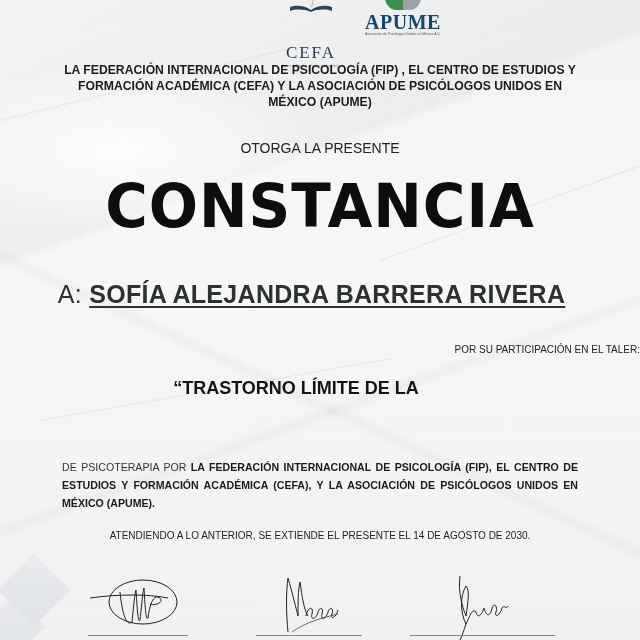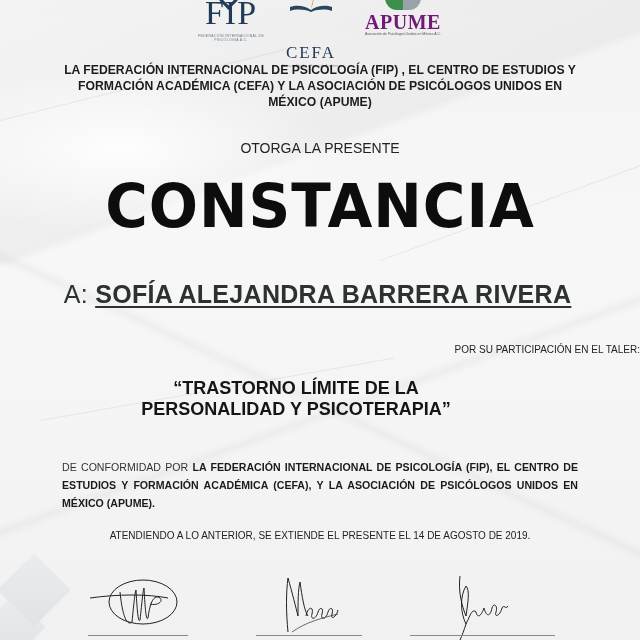--- a/index.html
+++ b/index.html
@@ -22,27 +22,27 @@
     .fip { left: 196px; width: 70px; }
     .fip .mark { font-family: "Liberation Serif", serif; font-size: 34px; line-height: 34px; color: #1f3b57; letter-spacing: 1px; position: relative; top: -4px; }
     .fip .chev { position: absolute; left: 26px; top: -6px; width: 10px; height: 10px; border-right: 3px solid #1f3b57; border-bottom: 3px solid #1f3b57; transform: rotate(45deg); }
     .fip .sub { font-size: 3.5px; color: #6a7a88; line-height: 4px; letter-spacing: 0.3px; }
     .cefa { left: 280px; width: 62px; }
     .cefa .book { width: 50px; height: 16px; margin: 0 auto; position: relative; top: -4px; }
     .cefa .mark { font-family: "Liberation Serif", serif; font-size: 17px; line-height: 16px; color: #223a52; letter-spacing: 2px; position: relative; top: -3px; margin-top: 28px; }
     .cefa .sub { font-size: 3px; color: #8a8f95; line-height: 4px; }
     .apume { left: 358px; width: 90px; }
     .apume .ring { width: 36px; height: 12px; margin: 0 auto; border-radius: 0 0 18px 18px; background: linear-gradient(90deg, #3a8f4a 50%, #9aa2a8 50%); position: relative; top: -2px; }
-    .apume .mark { font-family: "Liberation Serif", serif; font-weight: bold; font-size: 20px; line-height: 20px; color: #701a75; letter-spacing: 0.5px; }
+    .apume .mark { font-family: "Liberation Serif", serif; font-weight: bold; font-size: 20px; line-height: 20px; color: #0c4a6e; letter-spacing: 0.5px; }
     .apume .sub { font-size: 3.5px; color: #555; line-height: 5px; }
 
     .heading { position: absolute; top: 62px; left: 60px; width: 520px; text-align: center; font-weight: bold; font-size: 12.2px; line-height: 16px; color: #1c1c1c; }
     .otorga { position: absolute; top: 140px; left: 0; width: 640px; text-align: center; font-size: 14px; color: #222; }
     .title { position: absolute; top: 168px; left: 0; width: 640px; text-align: center; font-family: "DejaVu Sans", sans-serif; font-weight: bold; font-size: 58px; line-height: 76px; letter-spacing: 1px; color: #0d0d0d; transform: scaleY(1.05); }
-    .recipient { position: absolute; top: 280px; left: 16px; width: 603px; text-align: center; font-size: 25px; font-weight: bold; color: #2b3230; letter-spacing: 0.3px; }
+    .recipient { position: absolute; top: 280px; left: 10px; width: 603px; text-align: center; font-size: 25px; font-weight: bold; color: #2b3230; letter-spacing: 0.3px; }
     .recipient .prefix { font-weight: normal; }
     .recipient .name { text-decoration: underline; text-decoration-thickness: 2px; text-underline-offset: 3px; }
     .participation { position: absolute; top: 344px; left: 0; width: 640px; text-align: right; font-size: 10px; color: #222; }
     .workshop { position: absolute; top: 378px; left: 0; width: 592px; text-align: center; font-weight: bold; font-size: 18px; line-height: 21px; color: #151515; }
     .conformity { position: absolute; top: 458px; left: 62px; width: 516px; text-align: justify; font-size: 10.6px; line-height: 18px; color: #1a1a1a; }
     .conformity .lead { font-weight: normal; color: #333; }
     .conformity .orgs { font-weight: bold; }
     .closing { position: absolute; top: 530px; left: 0; width: 640px; text-align: center; font-size: 10px; color: #222; }
 
     .sig { position: absolute; top: 572px; height: 68px; }
@@ -54,25 +54,20 @@
 
 <div class="marble-vein" style="left:0;top:120px;width:300px;transform:rotate(-14deg);"></div>
 <div class="marble-vein" style="left:380px;top:260px;width:280px;transform:rotate(-20deg);"></div>
 <div class="marble-vein" style="left:40px;top:420px;width:360px;transform:rotate(-10deg);"></div>
 <div class="corner-blocks">
   <div class="blk" style="left:8px;top:14px;width:52px;height:52px;transform:rotate(45deg);"></div>
   <div class="blk" style="left:-10px;top:54px;width:46px;height:46px;transform:rotate(45deg);"></div>
 </div>
 
 <div class="logos">
-  <div class="logo fip">
-    <div class="chev"></div>
-    <div class="mark">FIP</div>
-    <div class="sub">FEDERACIÓN INTERNACIONAL DE PSICOLOGÍA A.C.</div>
-  </div>
   <div class="logo cefa">
     <svg class="book" viewBox="0 0 50 16" width="50" height="16">
       <path d="M25 14 C18 9 10 9 4 11 L4 15 C10 13 18 13 25 16 C32 13 40 13 46 15 L46 11 C40 9 32 9 25 14Z" fill="#2a4560"></path>
       <path d="M25 13 C26 7 27 3 29 0 C27 5 27 9 25 13Z" fill="#c9963a"></path>
     </svg>
     <div class="mark">CEFA</div>
     <div class="sub">Centro de Estudios y Formación Académica</div>
   </div>
   <div class="logo apume">
     <div class="ring"></div>
@@ -88,28 +83,27 @@
 <div class="title">CONSTANCIA</div>
 
 <div class="recipient">
   <span class="prefix">A: </span><span class="name">SOFÍA ALEJANDRA BARRERA RIVERA</span>
 </div>
 
 <div class="participation">POR SU PARTICIPACIÓN EN EL TALER:</div>
 
 <div class="workshop">
   <div>“TRASTORNO LÍMITE DE LA</div>
-  <div>PERSONALIDAD Y PSICOTERAPIA”</div>
 </div>
 
 <div class="conformity">
-  <span class="lead">DE CONFORMIDAD POR </span><span class="orgs">LA FEDERACIÓN INTERNACIONAL DE PSICOLOGÍA (FIP), EL CENTRO DE ESTUDIOS Y FORMACIÓN ACADÉMICA (CEFA), Y LA ASOCIACIÓN DE PSICÓLOGOS UNIDOS EN MÉXICO (APUME).</span>
+  <span class="lead">DE PSICOTERAPIA POR </span><span class="orgs">LA FEDERACIÓN INTERNACIONAL DE PSICOLOGÍA (FIP), EL CENTRO DE ESTUDIOS Y FORMACIÓN ACADÉMICA (CEFA), Y LA ASOCIACIÓN DE PSICÓLOGOS UNIDOS EN MÉXICO (APUME).</span>
 </div>
 
-<div class="closing">ATENDIENDO A LO ANTERIOR, SE EXTIENDE EL PRESENTE EL 14 DE AGOSTO DE 2019.</div>
+<div class="closing">ATENDIENDO A LO ANTERIOR, SE EXTIENDE EL PRESENTE EL 14 DE AGOSTO DE 2030.</div>
 
 <div class="sig" style="left:88px;width:110px;">
   <svg width="110" height="68" viewBox="0 0 110 68">
     <ellipse cx="55" cy="30" rx="34" ry="22" fill="none" stroke="#222" stroke-width="1"></ellipse>
     <path d="M2 26 C30 22 60 22 80 26" fill="none" stroke="#222" stroke-width="1"></path>
     <path d="M32 20 C34 40 38 55 44 50 C46 30 47 20 48 18 C49 35 50 52 52 48 C54 30 55 18 56 16 C57 34 58 50 60 46 C62 30 66 22 72 26 C76 30 68 34 62 32" fill="none" stroke="#222" stroke-width="1"></path>
   </svg>
   <div class="line" style="left:0;width:100px;"></div>
 </div>
 <div class="sig" style="left:262px;width:100px;">

